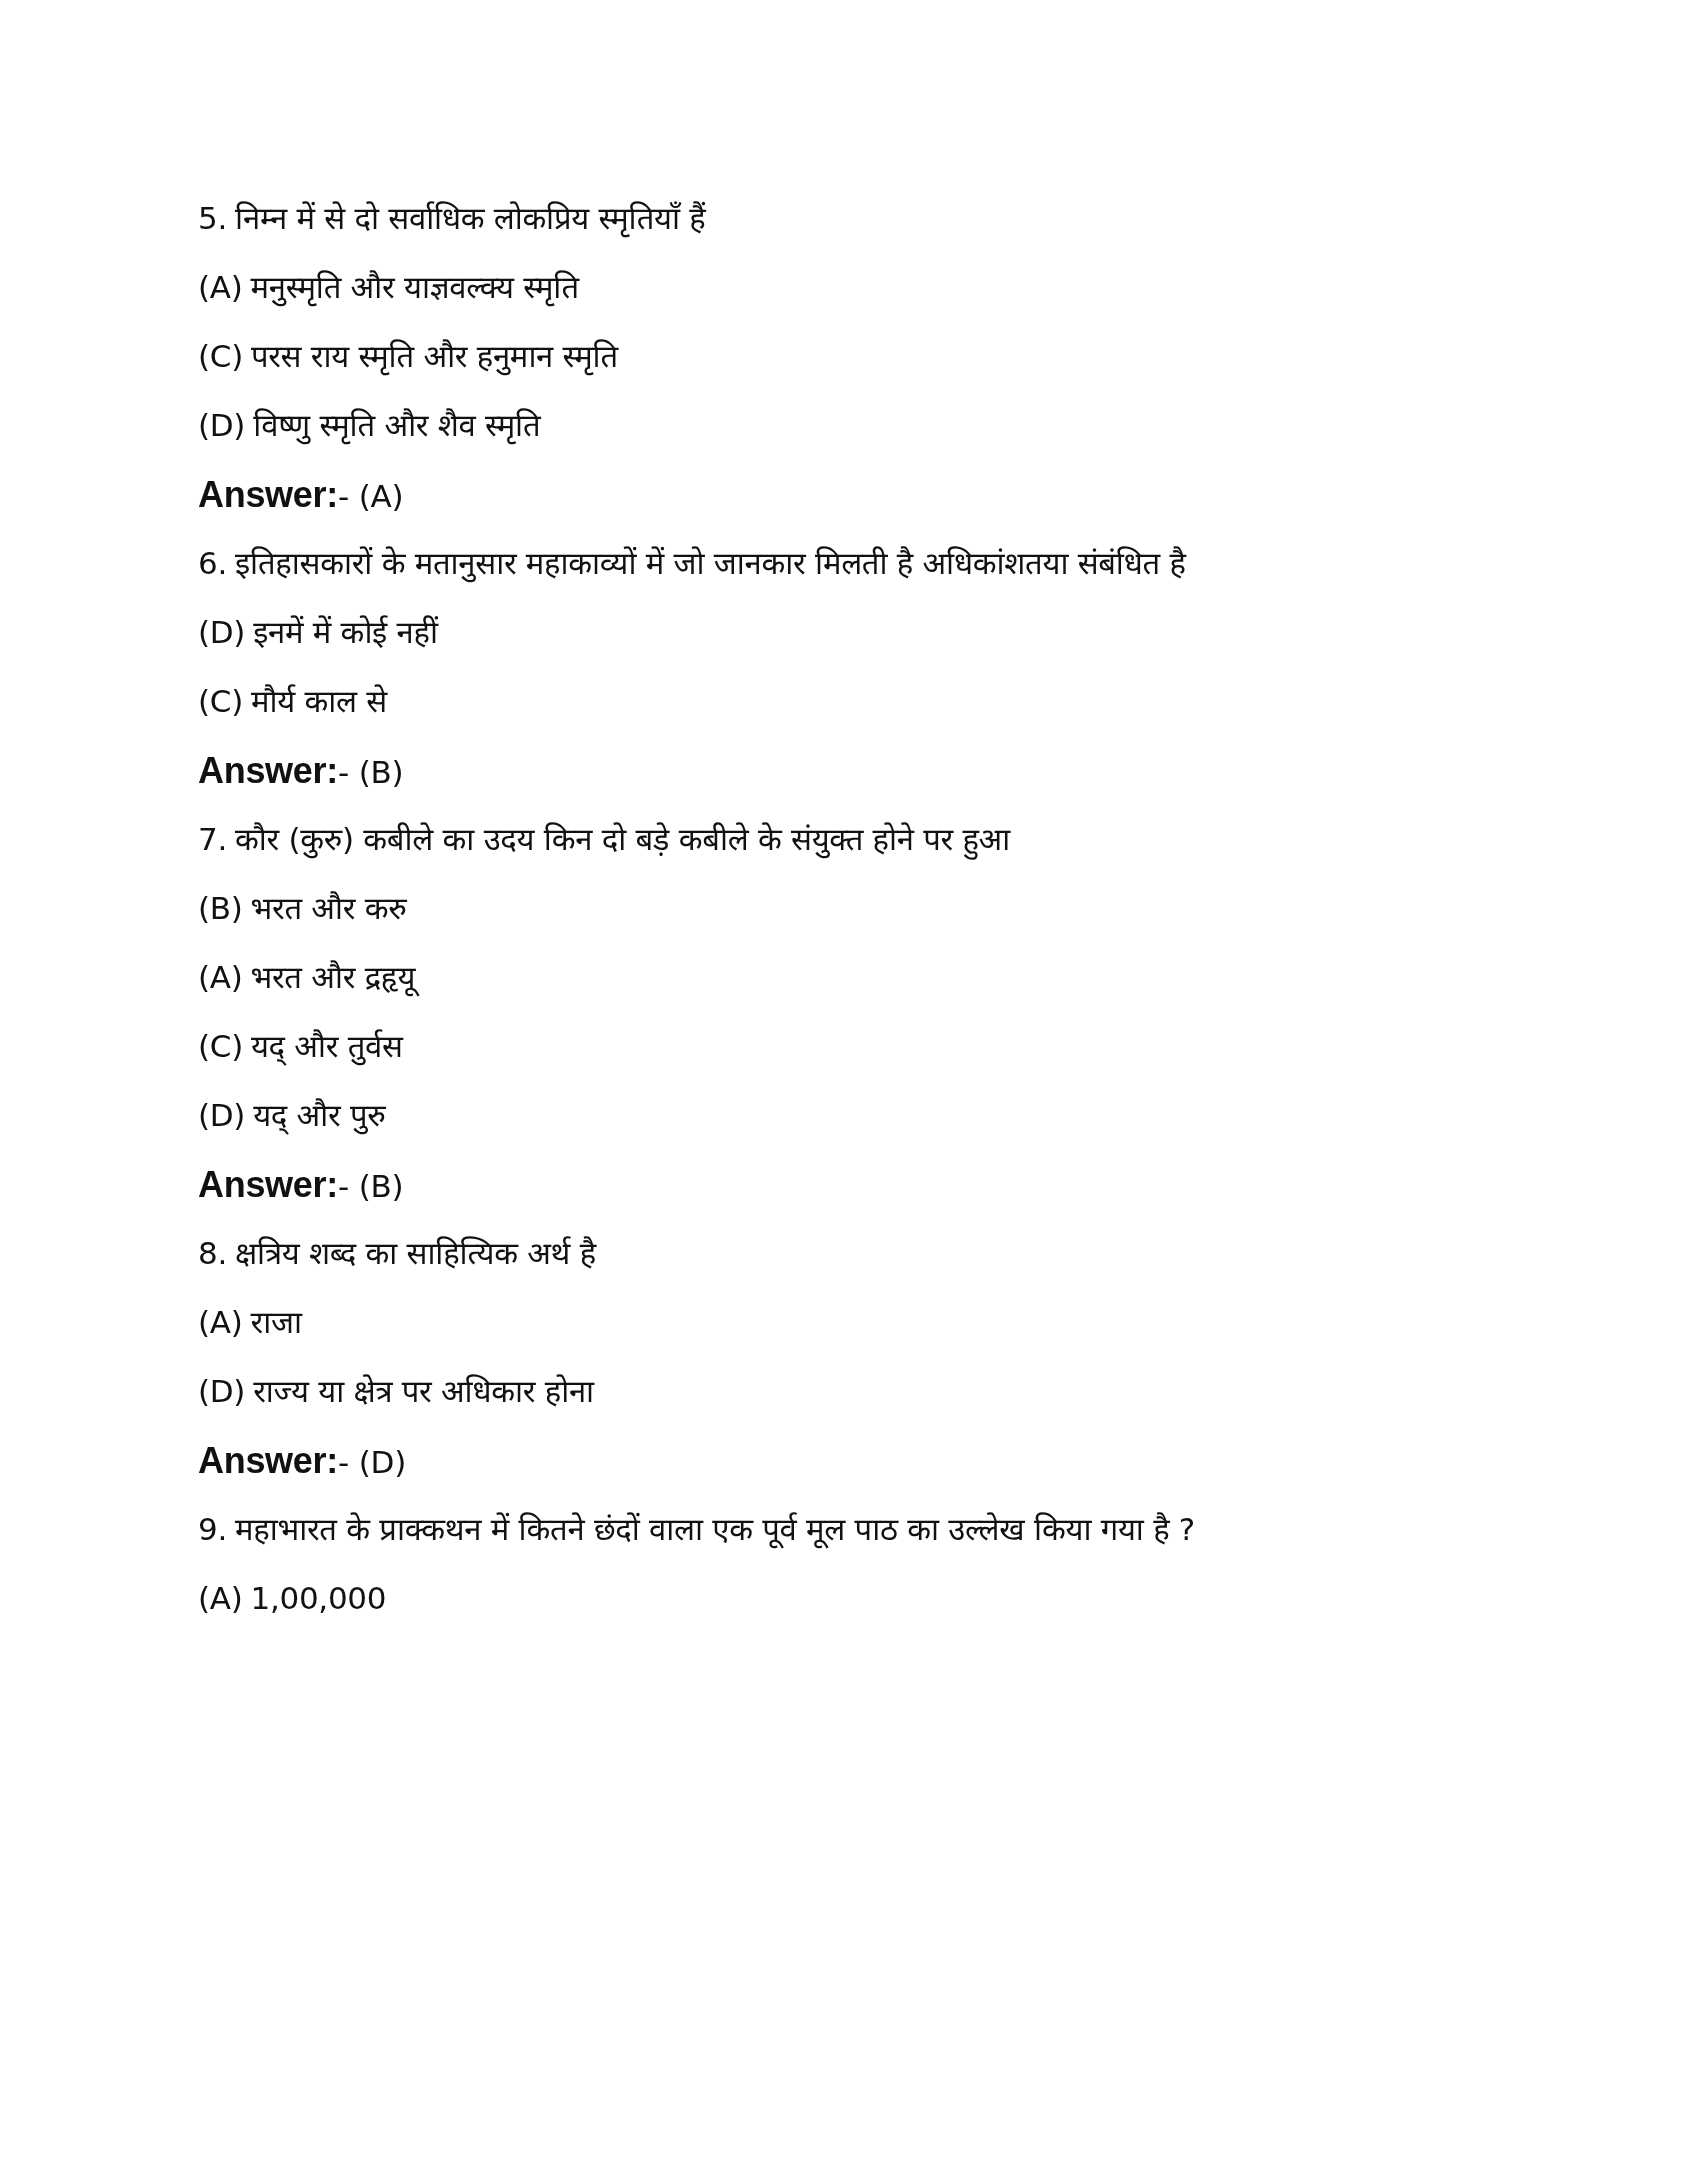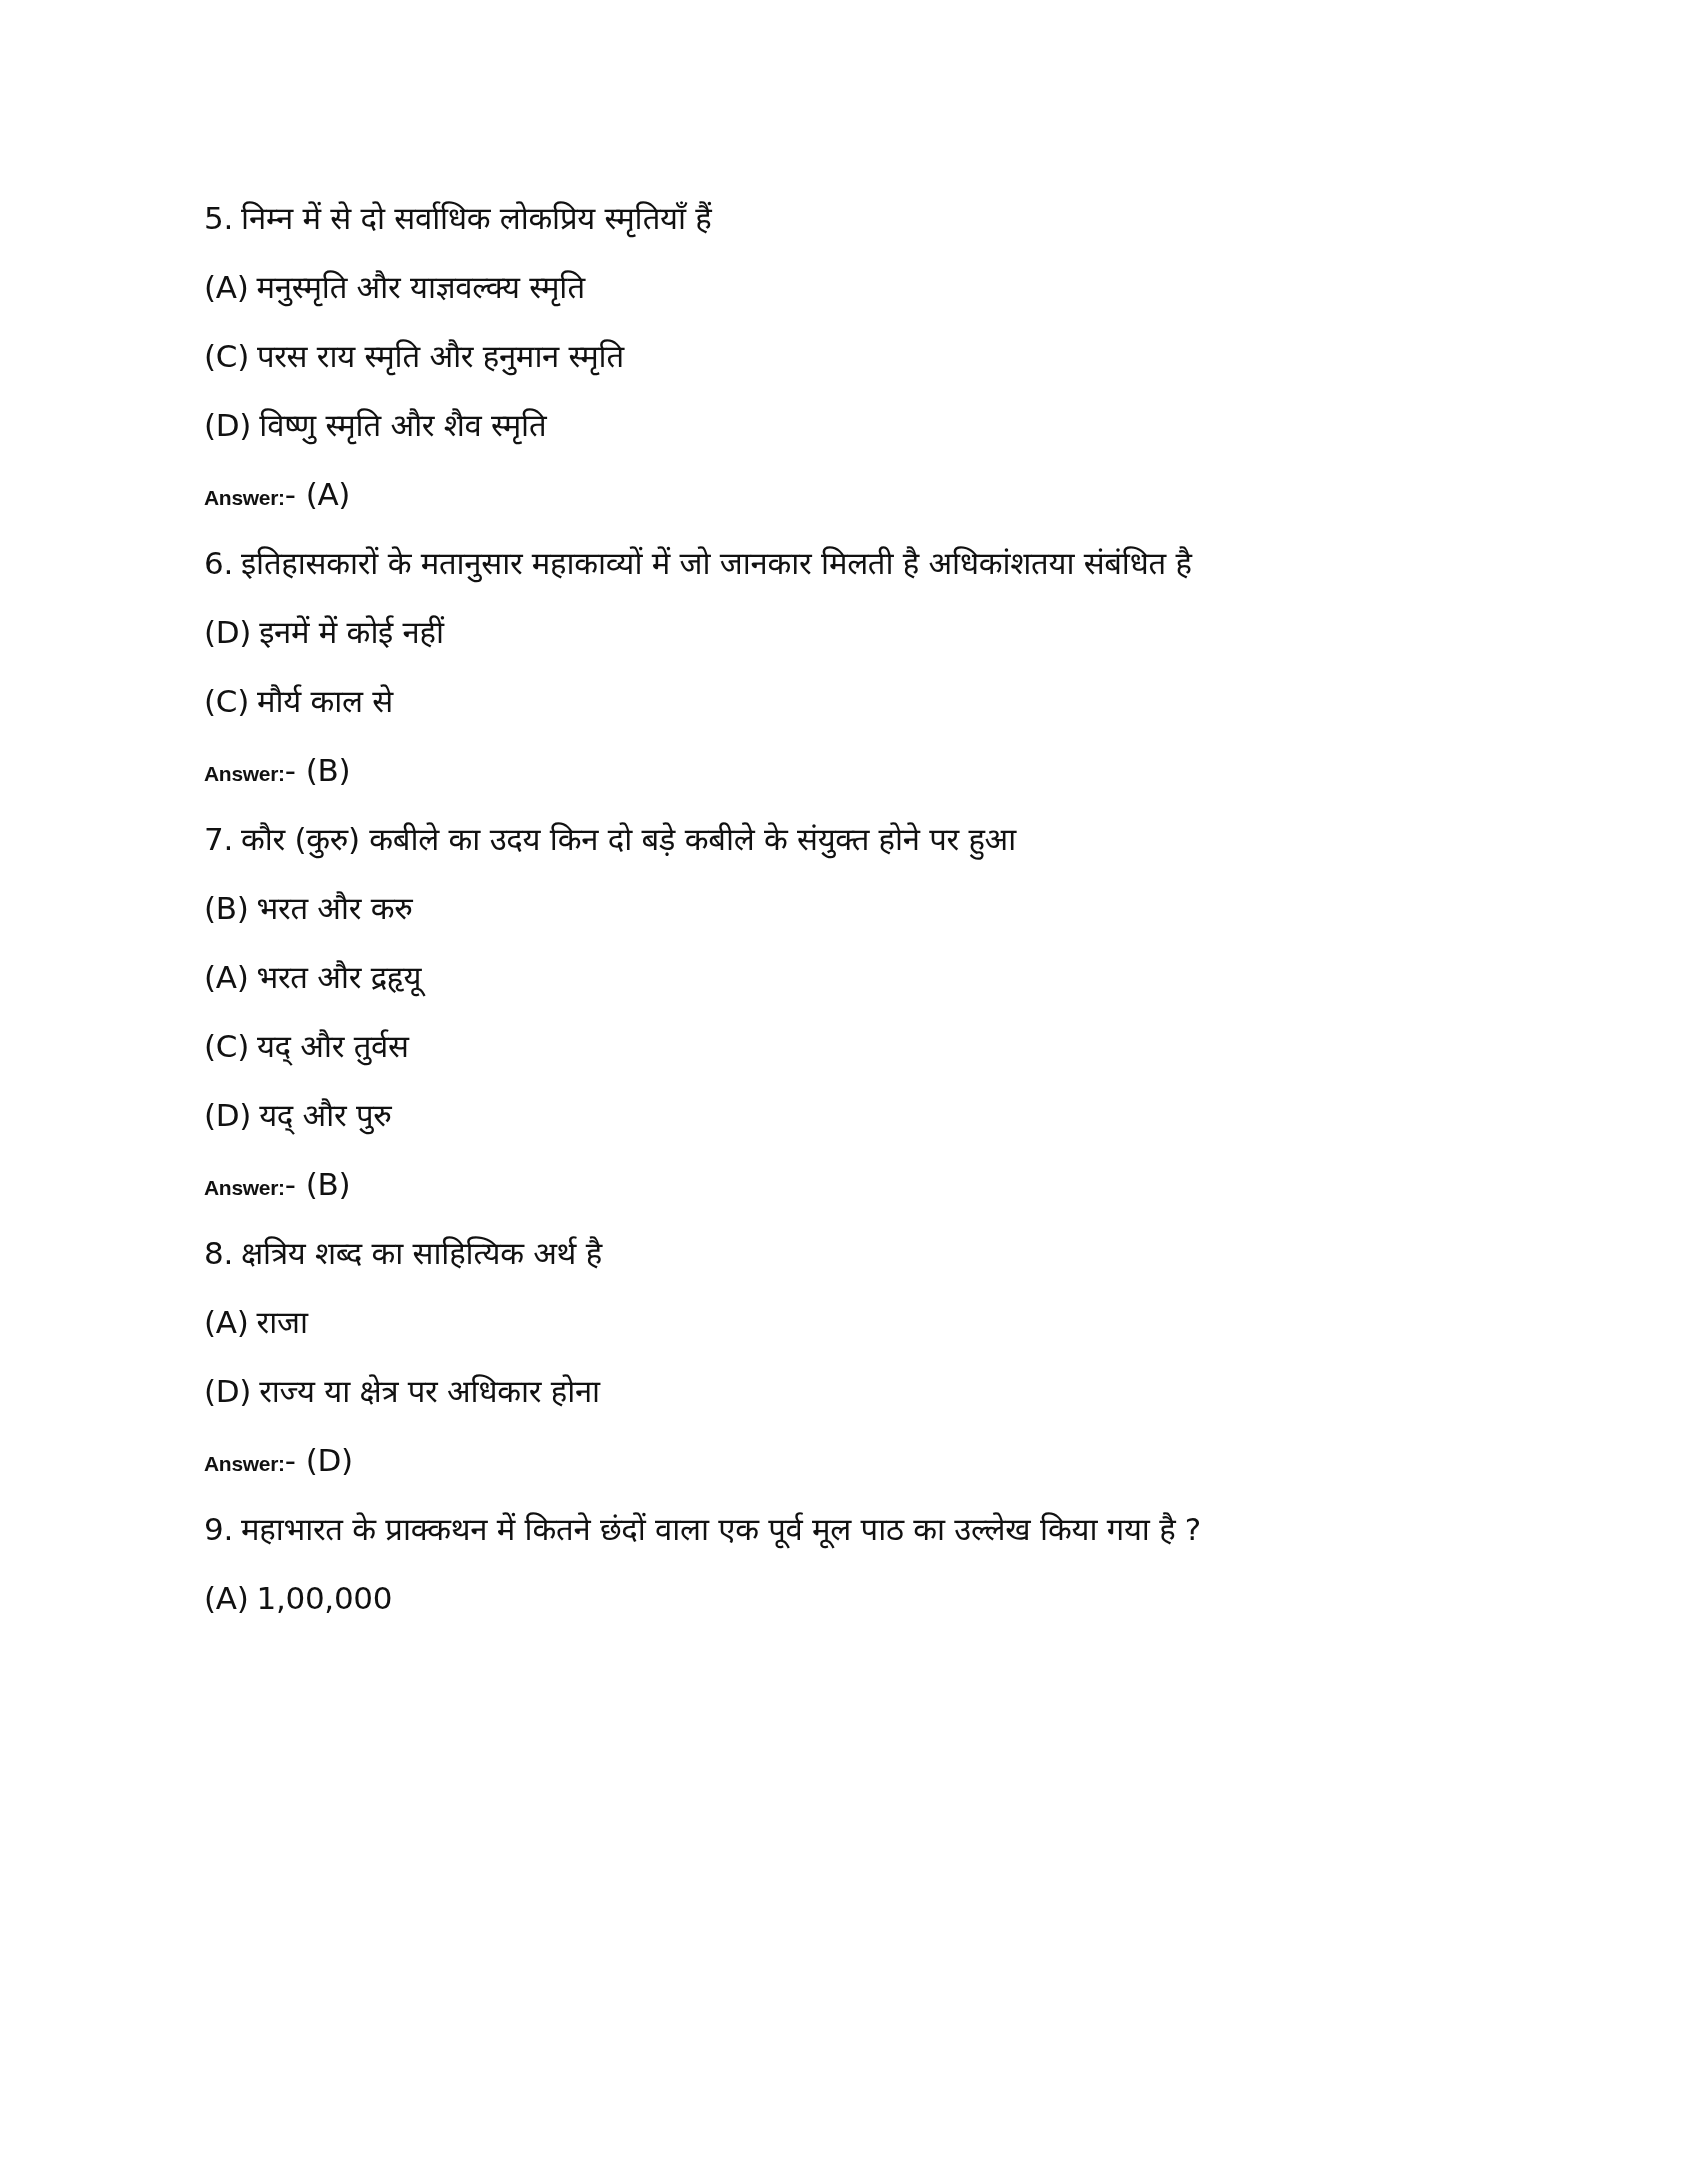--- a/index.html
+++ b/index.html
@@ -20,29 +20,28 @@
       left: 198px;
       top: 184px;
       width: 1386px;
     }
     .line {
       height: 69px;
       line-height: 69px;
       font-size: 31px;
       white-space: nowrap;
       letter-spacing: -0.3px;
-      margin-left: 6px;
     }
     .q-num, .opt-key {
       margin-right: 8px;
     }
     .answer-label {
       font-weight: bold;
       font-family: "Liberation Sans", "DejaVu Sans", sans-serif;
-      font-size: 21px;
+      font-size: 36px;
     }
     .answer-sep {
       margin-right: 10px;
     }
   </style>
 </head>
 <body>
 
 <div class="page">
 

